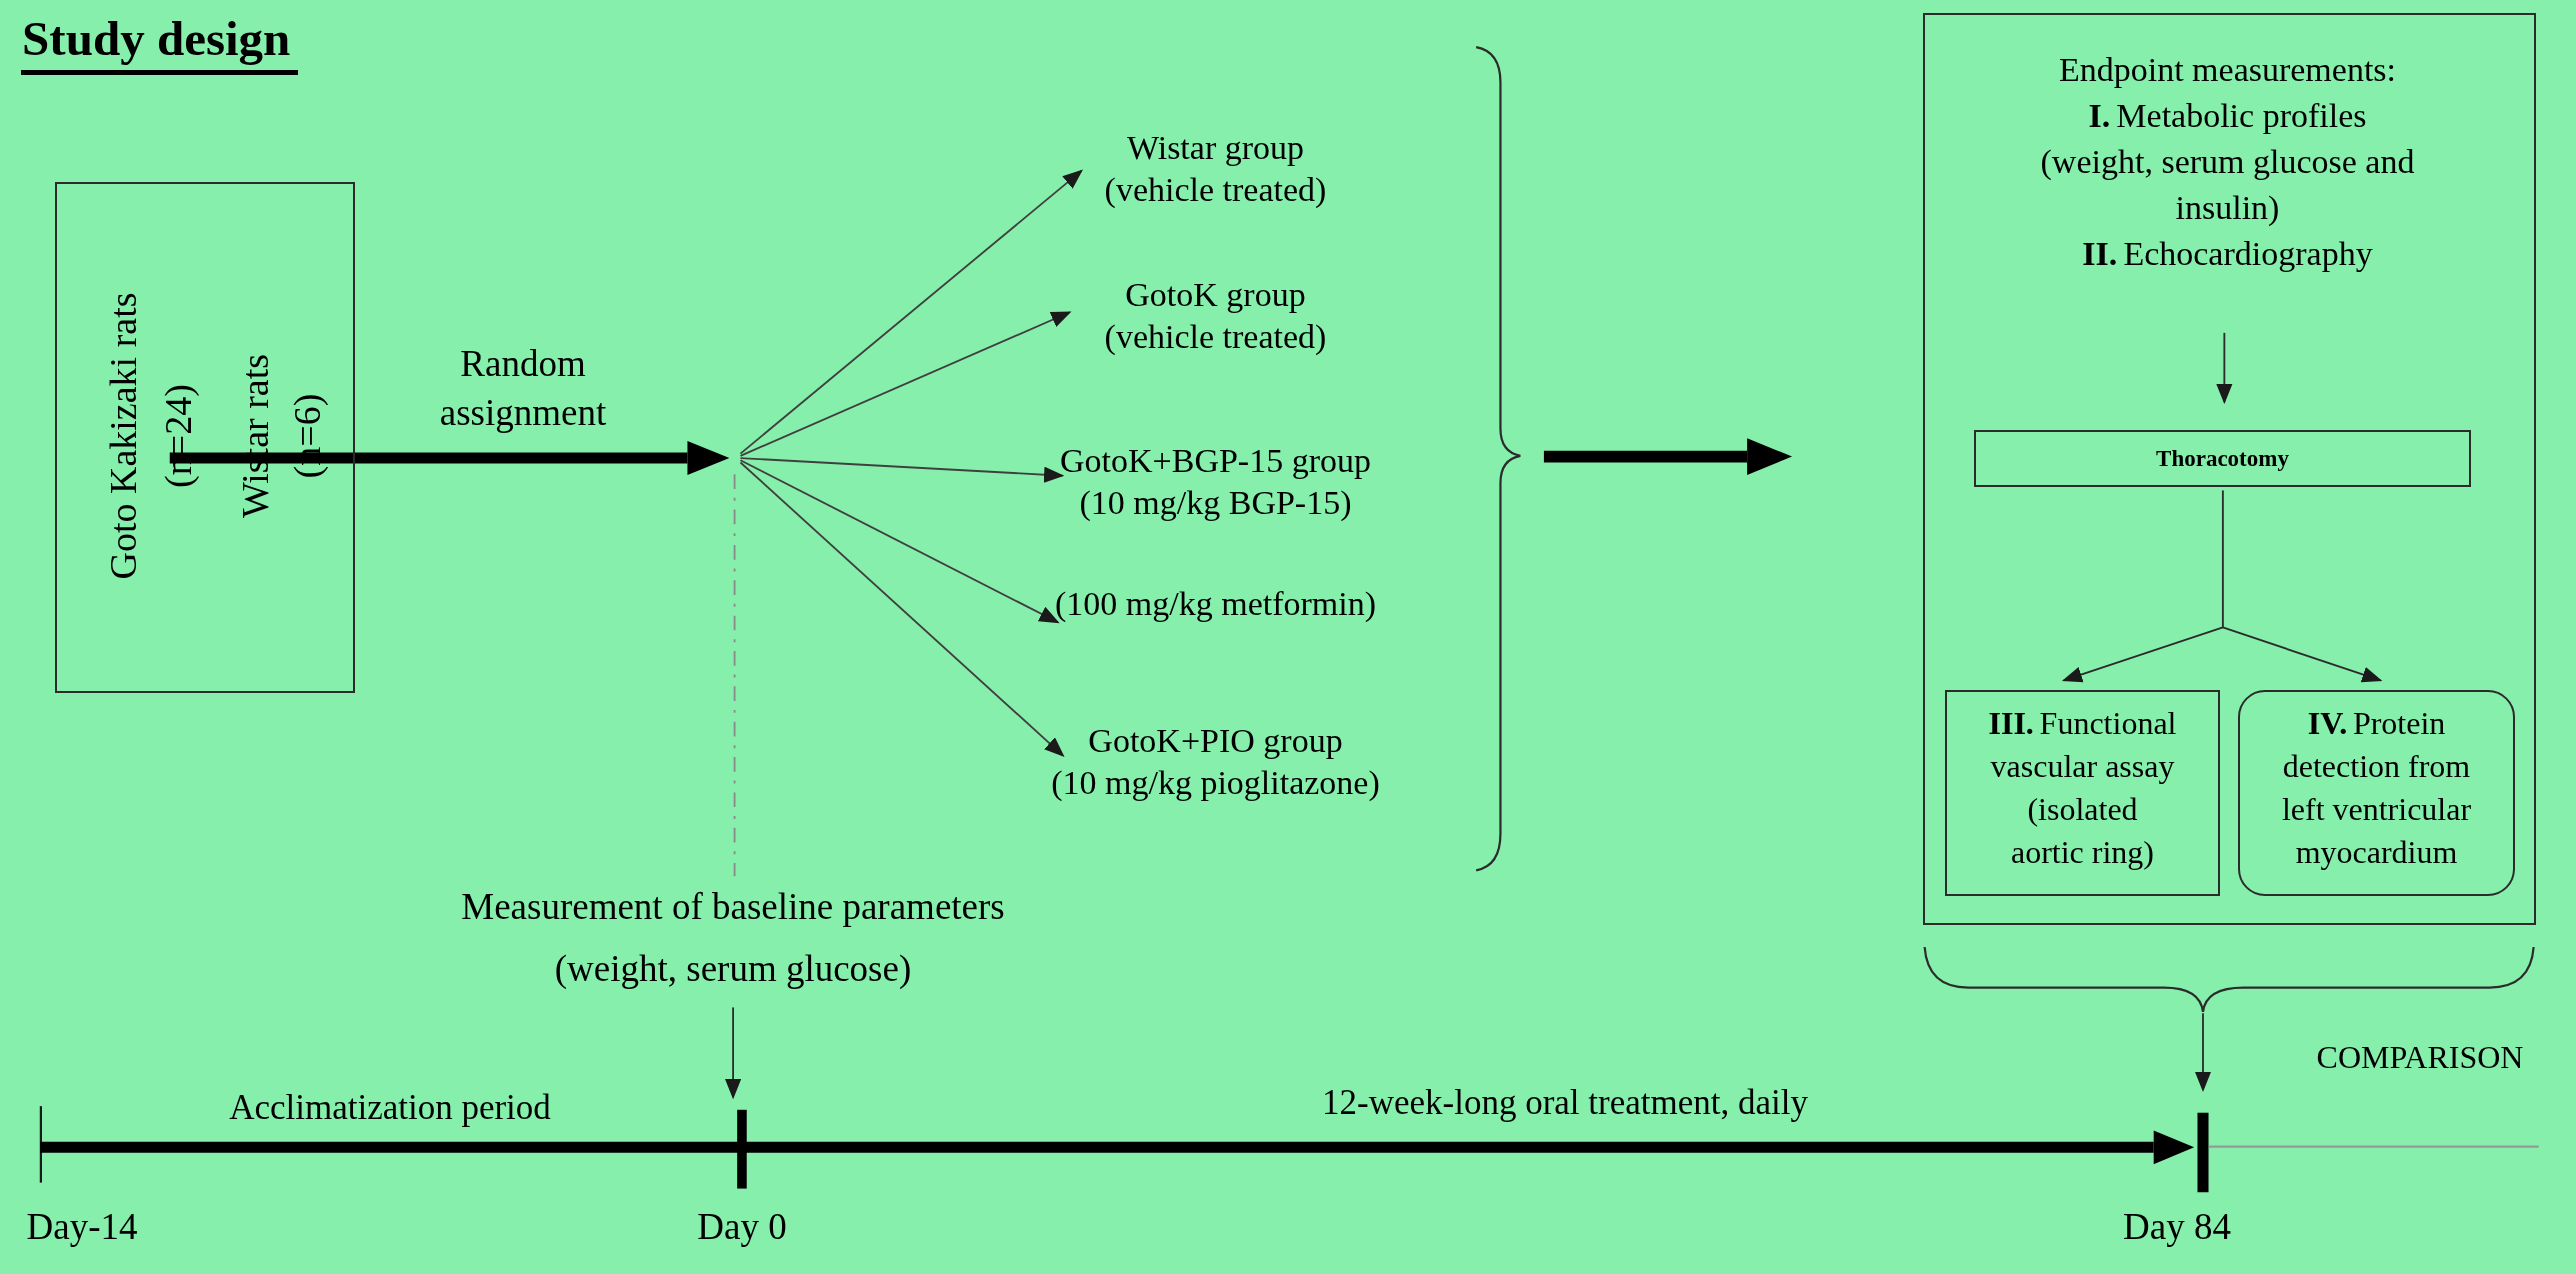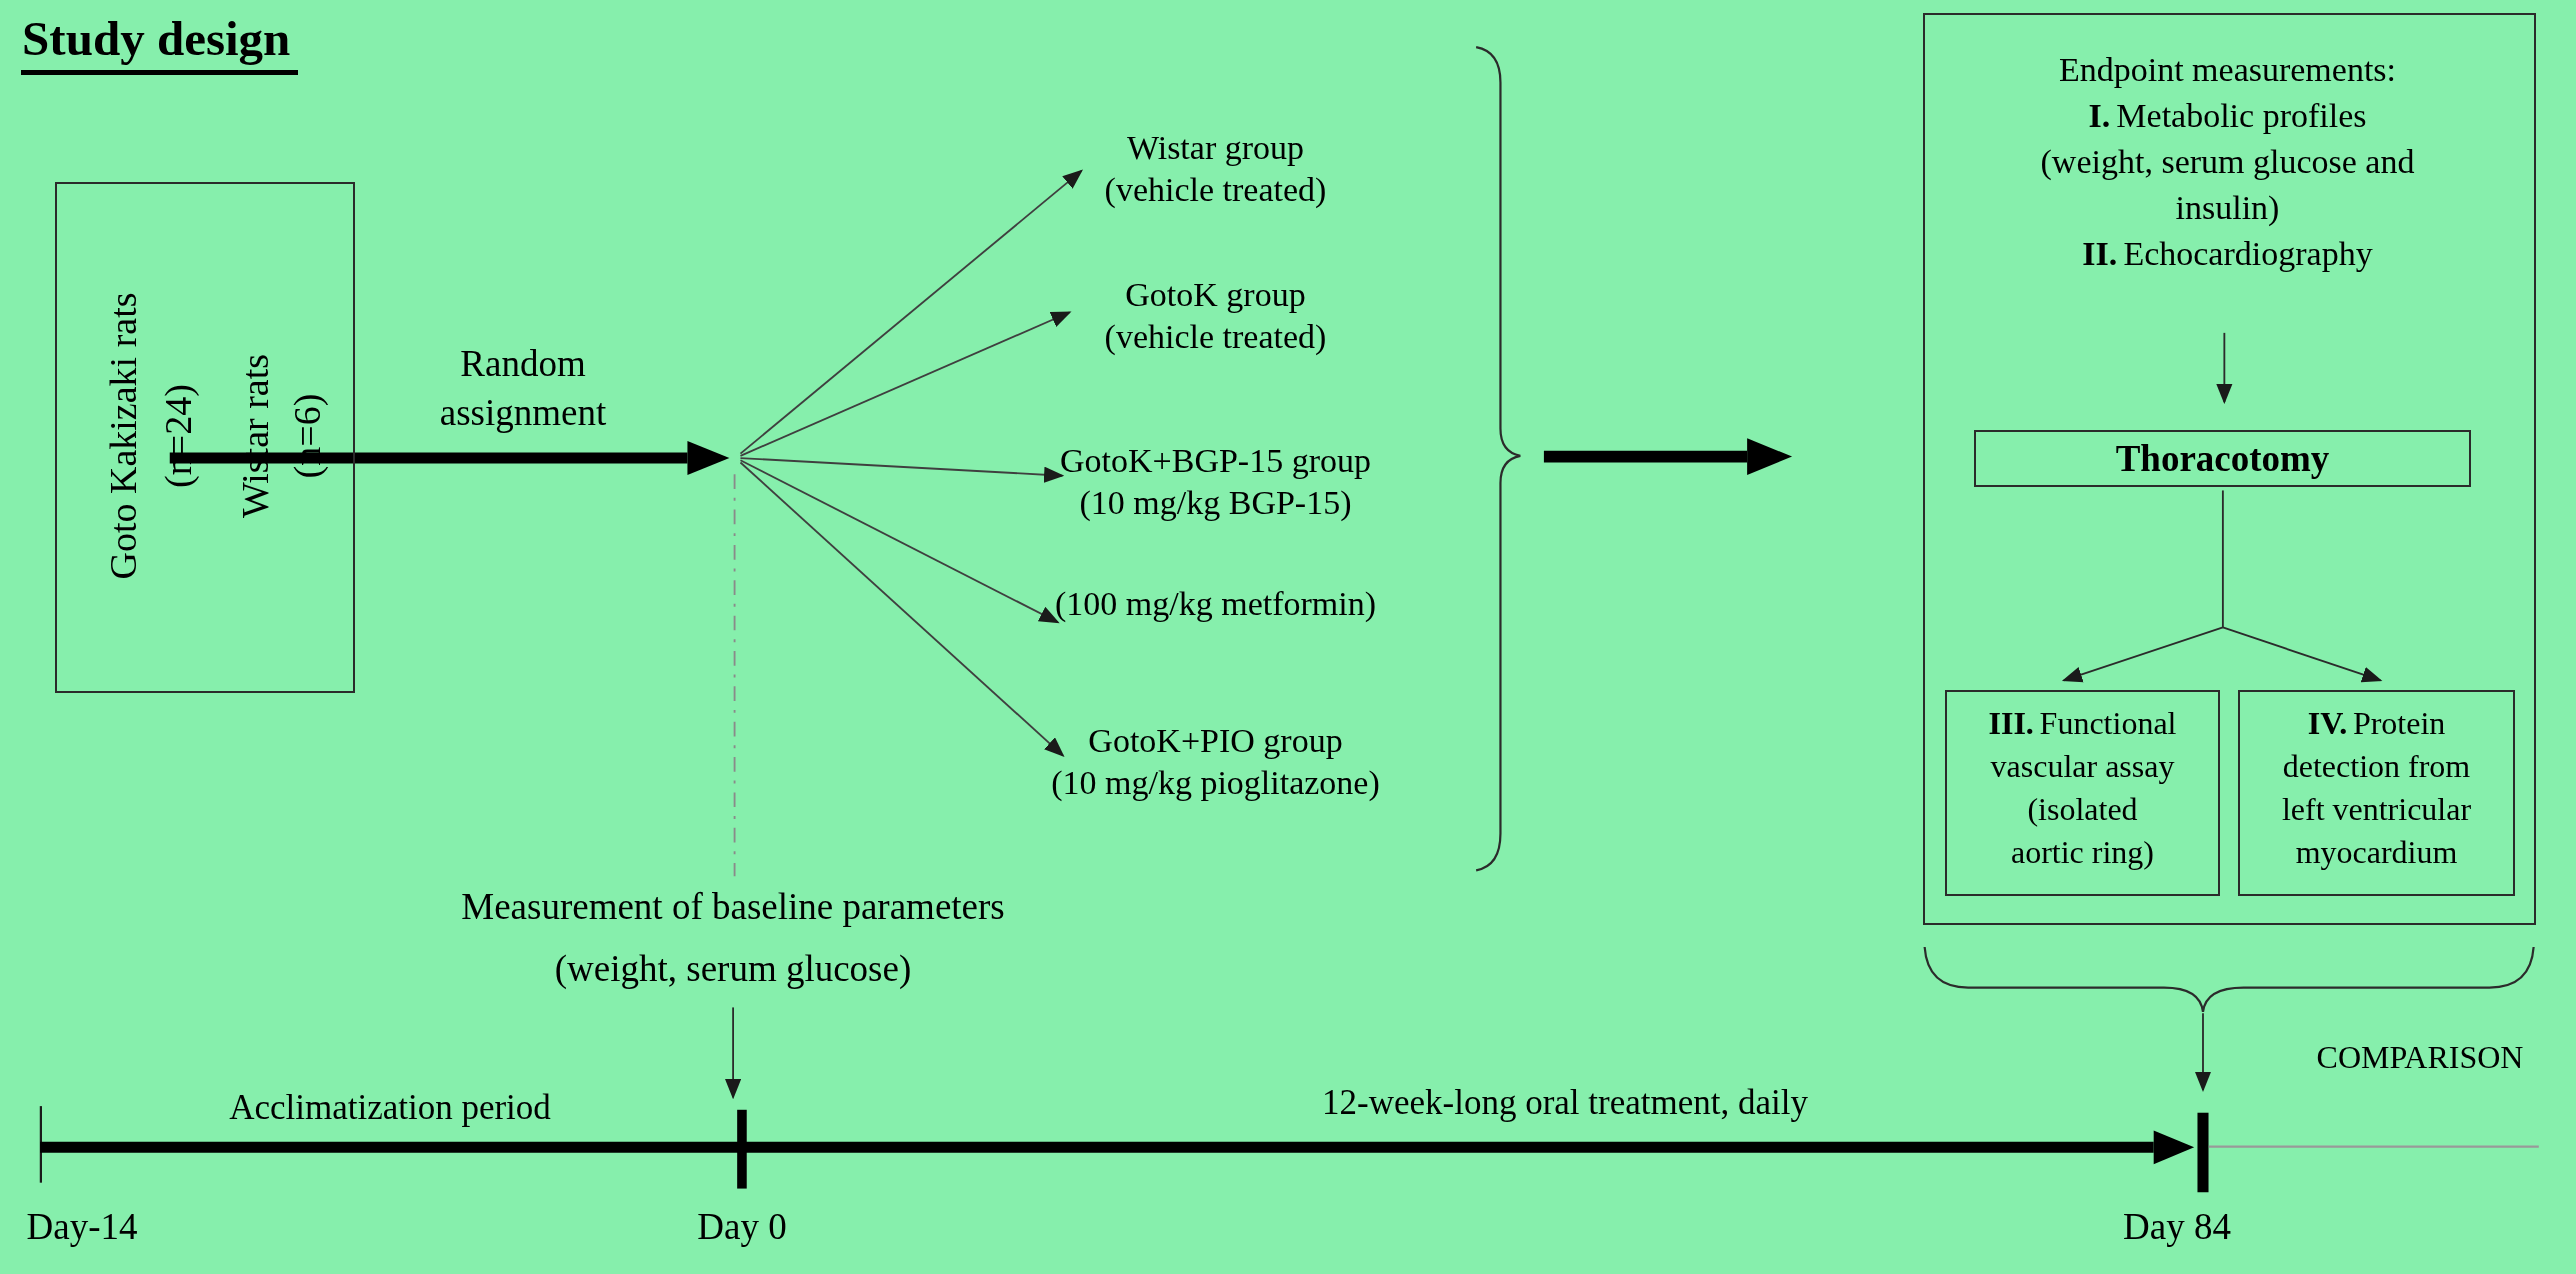--- a/index.html
+++ b/index.html
@@ -28,24 +28,24 @@
   #random-assignment{left:350px;top:339px;width:346px;font-size:37px;line-height:49px;}
   .group{left:998px;width:435px;font-size:34px;line-height:42px;}
   #group-0{top:127px;}
   #group-1{top:274px;}
   #group-2{top:440px;}
   #group-3{top:583px;}
   #group-4{top:720px;}
   #endpoint-box{left:1923px;top:13.3px;width:609px;height:908px;border:2.2px solid #2b2b2b;}
   #endpoint-text{left:1931px;top:47px;width:593px;font-size:34px;line-height:46px;}
   #thoracotomy-box{left:1974px;top:430px;width:493px;height:53px;border:2.2px solid #2b2b2b;}
-  #thoracotomy-box div{font-size:37px;font-weight:bold;line-height:53px;text-align:center;}
+  #thoracotomy-box div{font-size:23px;font-weight:bold;line-height:53px;text-align:center;}
   .sub-box{top:690px;height:192px;border:2.2px solid #2b2b2b;font-size:32px;line-height:43px;padding-top:10.3px;box-sizing:content-box;}
   #box-3{left:1945px;width:271px;text-align:center;}
-  #box-4{left:2238px;width:273px;}
+  #box-4{left:2238px;width:273px;border-radius:27px;}
   #baseline-line1{left:317px;top:885px;width:832px;font-size:37px;}
   #baseline-line2{left:317px;top:947px;width:832px;font-size:37px;}
   #acclimatization{left:125px;top:1088px;width:530px;font-size:35px;}
   #treatment{left:1193px;top:1083px;width:744px;font-size:35px;}
   #comparison{left:2280px;top:1039px;width:280px;font-size:32px;}
   #day-start{left:26.5px;top:1205px;font-size:37px;}
   #day-zero{left:667px;top:1205px;width:150px;font-size:37px;}
   #day-end{left:2102px;top:1205px;width:150px;font-size:37px;}
   svg{position:absolute;left:0;top:0;}
 </style>

